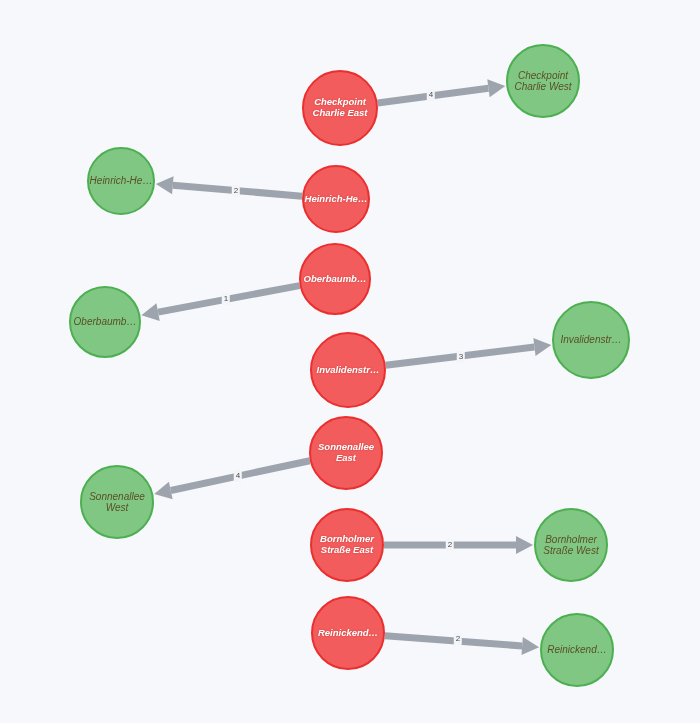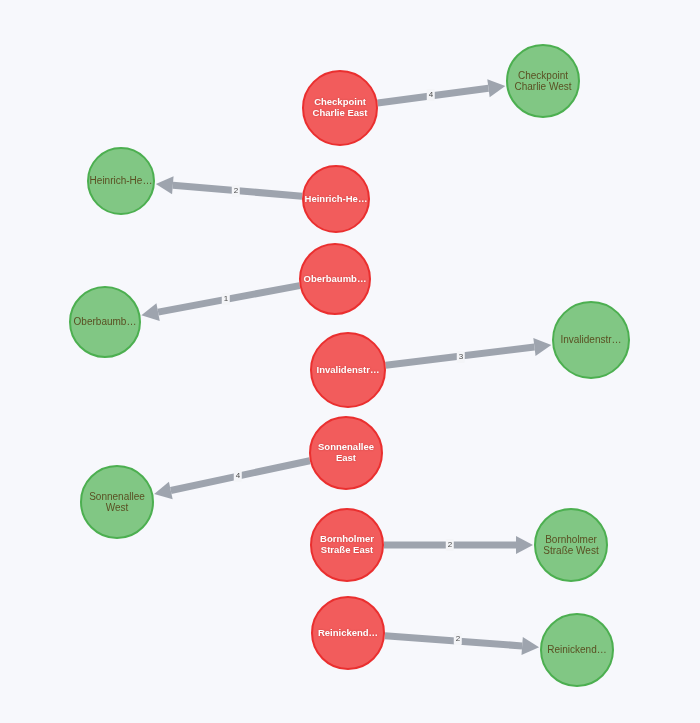--- a/index.html
+++ b/index.html
@@ -44,20 +44,21 @@
     stroke: #4caf50;
     stroke-width: 2;
   }
   .node-label {
     position: absolute;
     transform: translate(-50%, -50%);
     text-align: center;
     line-height: 1.12;
     pointer-events: none;
     white-space: pre;
+    font-style: italic;
   }
   .node-label.source {
     color: #ffffff;
     font-size: 9.5px;
     font-weight: bold;
     text-shadow: 0 0 2px rgba(120,20,20,0.35);
   }
   .node-label.target {
     color: #5a5023;
     font-size: 10px;

